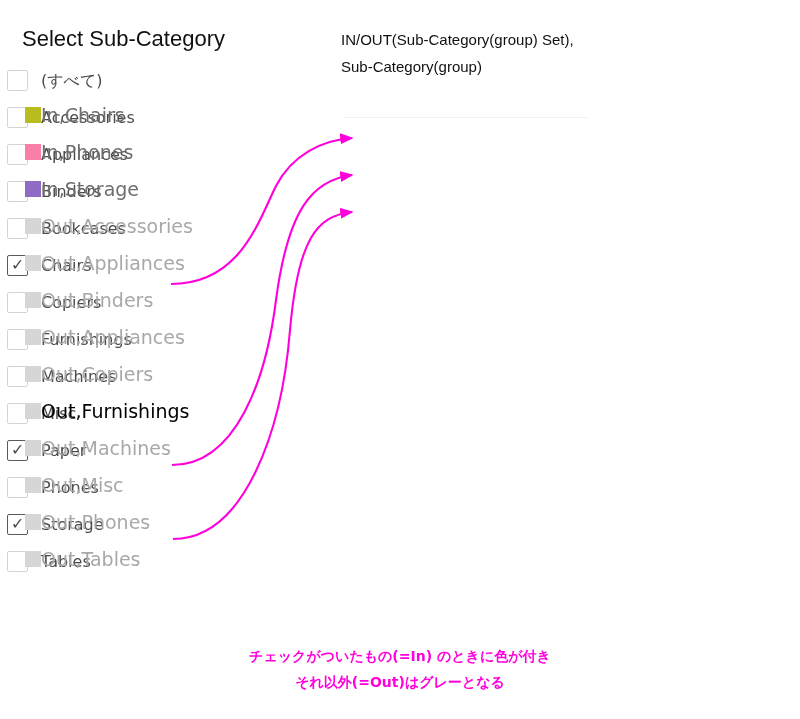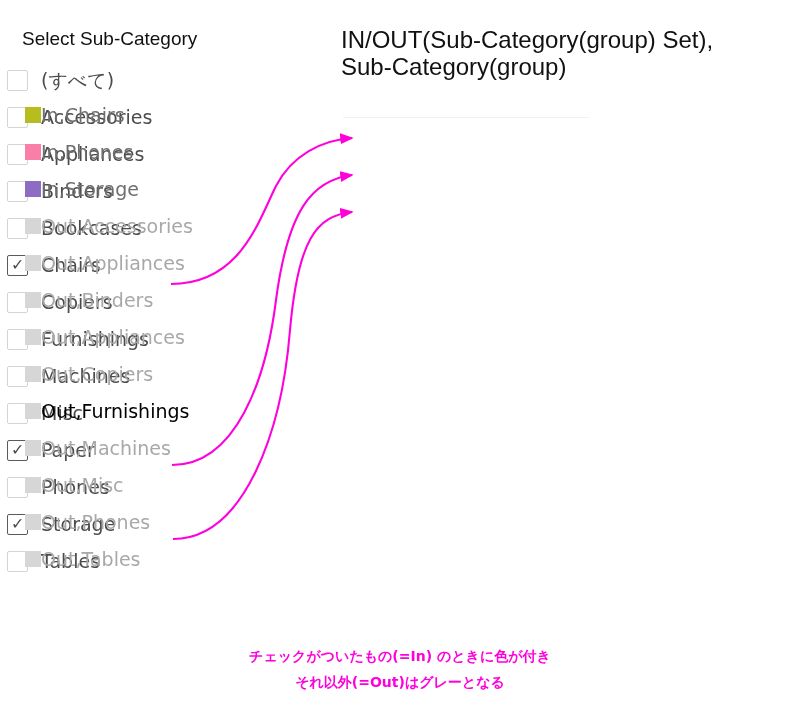--- a/index.html
+++ b/index.html
@@ -18,21 +18,21 @@
 
   
   #filter-panel {
     position: absolute;
     left: 22px;
     top: 26px;
     width: 300px;
   }
   #filter-title {
     font-family: "Liberation Sans", sans-serif;
-    font-size: 19px;
+    font-size: 22px;
     color: #111111;
     line-height: 26px;
     white-space: nowrap;
   }
   #checkbox-list {
     position: absolute;
     left: 7px;
     top: 62px;
     width: 290px;
   }
@@ -60,36 +60,36 @@
     top: -2px;
     font-size: 16px;
     color: #4a4a4a;
     line-height: 21px;
     display: none;
   }
   .cb-row.checked .cb-check { display: block; }
   .cb-label {
     margin-left: 13px;
     font-family: "DejaVu Sans", sans-serif;
-    font-size: 19px;
+    font-size: 16px;
     color: #4b4b4b;
     white-space: nowrap;
     line-height: 21px;
   }
 
   
   #legend-panel {
     position: absolute;
     left: 341px;
     top: 26px;
     width: 440px;
   }
   #legend-title {
     font-family: "Liberation Sans", sans-serif;
-    font-size: 24px;
+    font-size: 15px;
     color: #111111;
     line-height: 27px;
     width: 420px;
   }
   #legend-sep {
     position: absolute;
     left: 2px;
     top: 91px;
     width: 246px;
     height: 1px;

